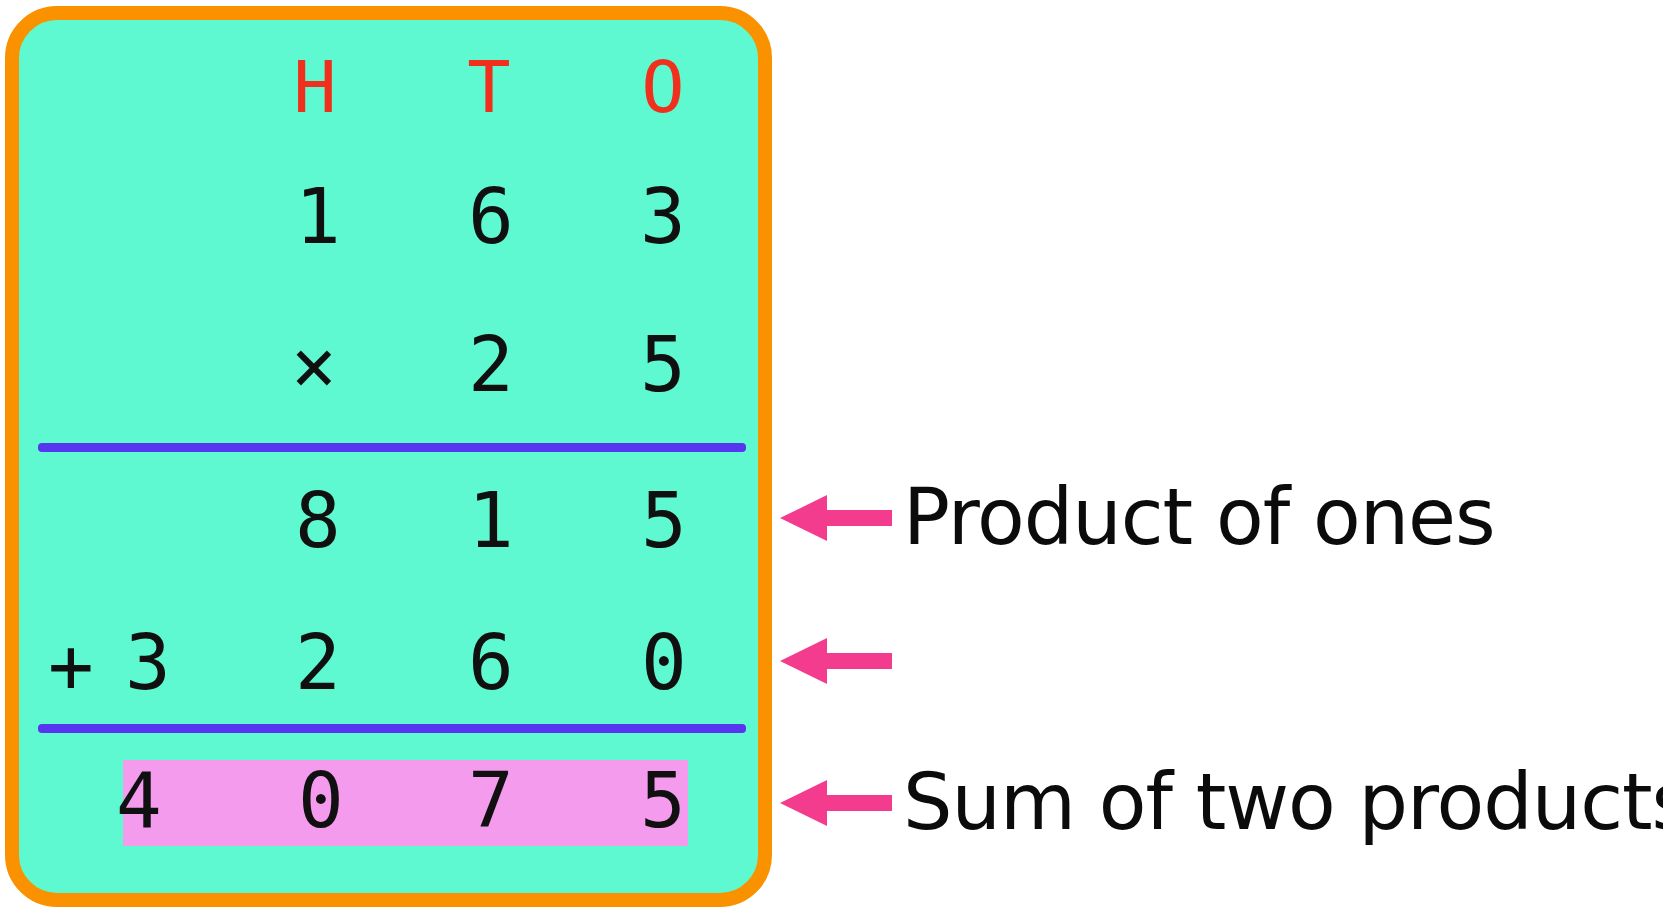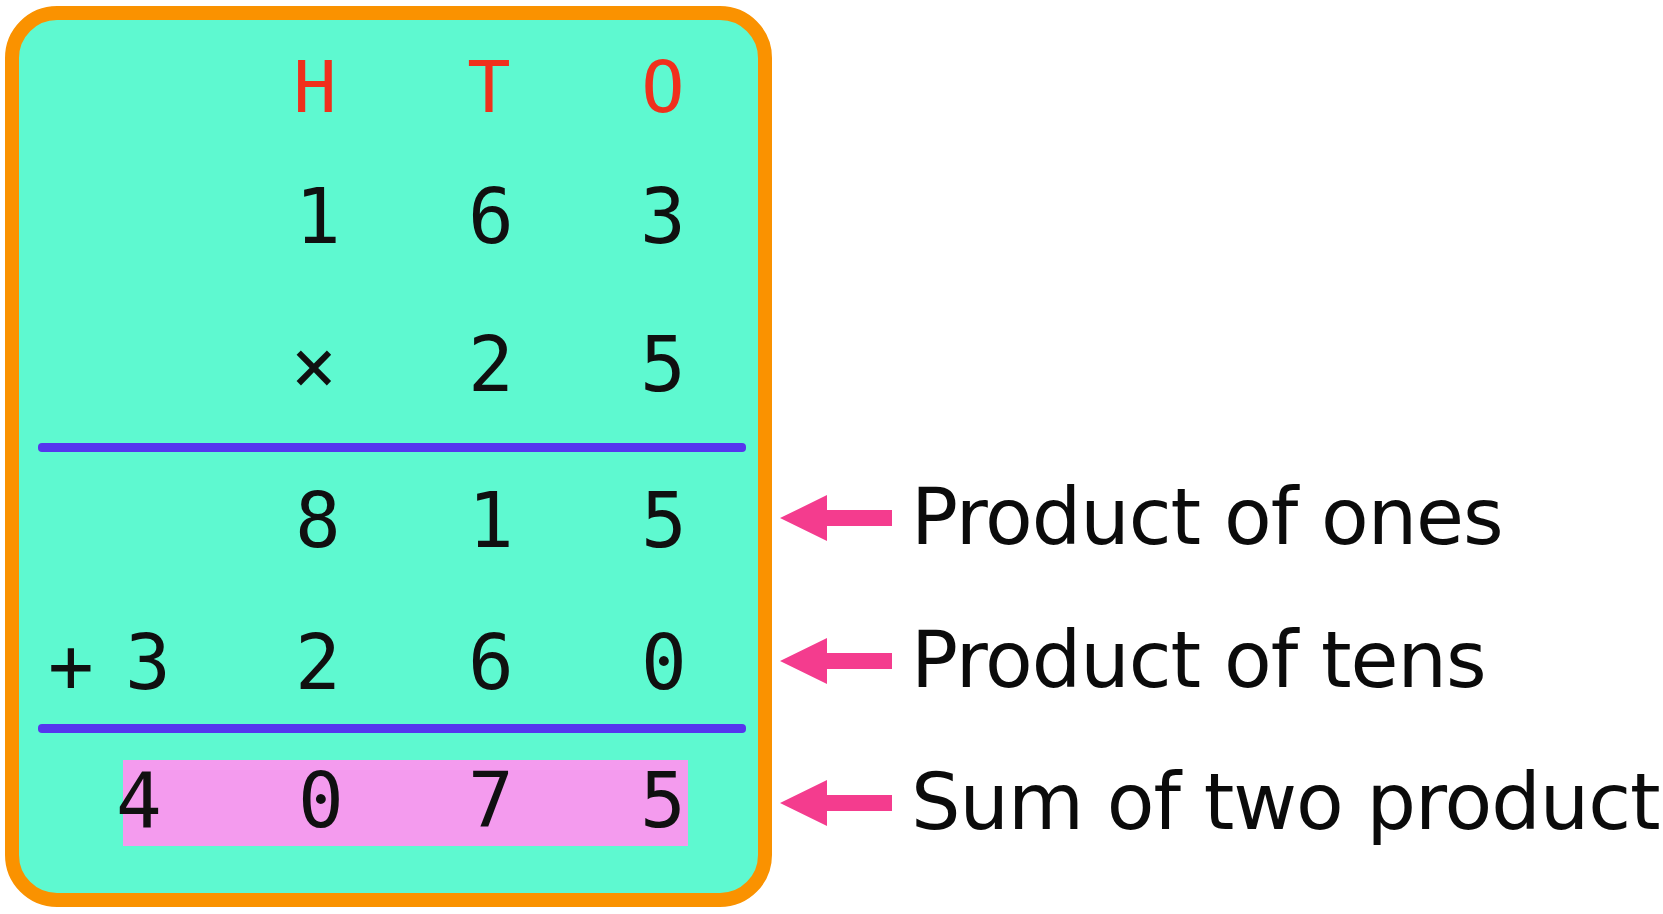--- a/index.html
+++ b/index.html
@@ -38,21 +38,21 @@
   .annotation{
     position:absolute;left:780px;transform:translateY(-50%);
     display:flex;align-items:center;white-space:nowrap;
   }
   .ann1{top:518px;}
   .ann2{top:661px;}
   .ann3{top:803px;}
   .arrow{flex:0 0 auto;display:block;}
   .arrow polygon{fill:#F43C8E;}
   .ann-label{
-    margin-left:18px;
+    margin-left:10px;
     font-family:"DejaVu Sans",sans-serif;
     font-size:78px;line-height:1.1;color:#0b0b0b;letter-spacing:-1px;
   }
 </style>
 </head>
 <body>
 
 <div class="panel">
 
   
@@ -94,21 +94,20 @@
   <svg class="arrow" width="113" height="48" viewBox="0 0 113 48" aria-hidden="true">
     <polygon points="0,24 47,1 47,16 112,16 112,32 47,32 47,47"></polygon>
   </svg>
   <span class="ann-label">Product of ones</span>
 </div>
 
 <div class="annotation ann2">
   <svg class="arrow" width="113" height="48" viewBox="0 0 113 48" aria-hidden="true">
     <polygon points="0,24 47,1 47,16 112,16 112,32 47,32 47,47"></polygon>
   </svg>
-  <span class="ann-label">Product of tens</span>
 </div>
 
 <div class="annotation ann3">
   <svg class="arrow" width="113" height="48" viewBox="0 0 113 48" aria-hidden="true">
     <polygon points="0,24 47,1 47,16 112,16 112,32 47,32 47,47"></polygon>
   </svg>
   <span class="ann-label">Sum of two products</span>
 </div>
 
 </body></html>

